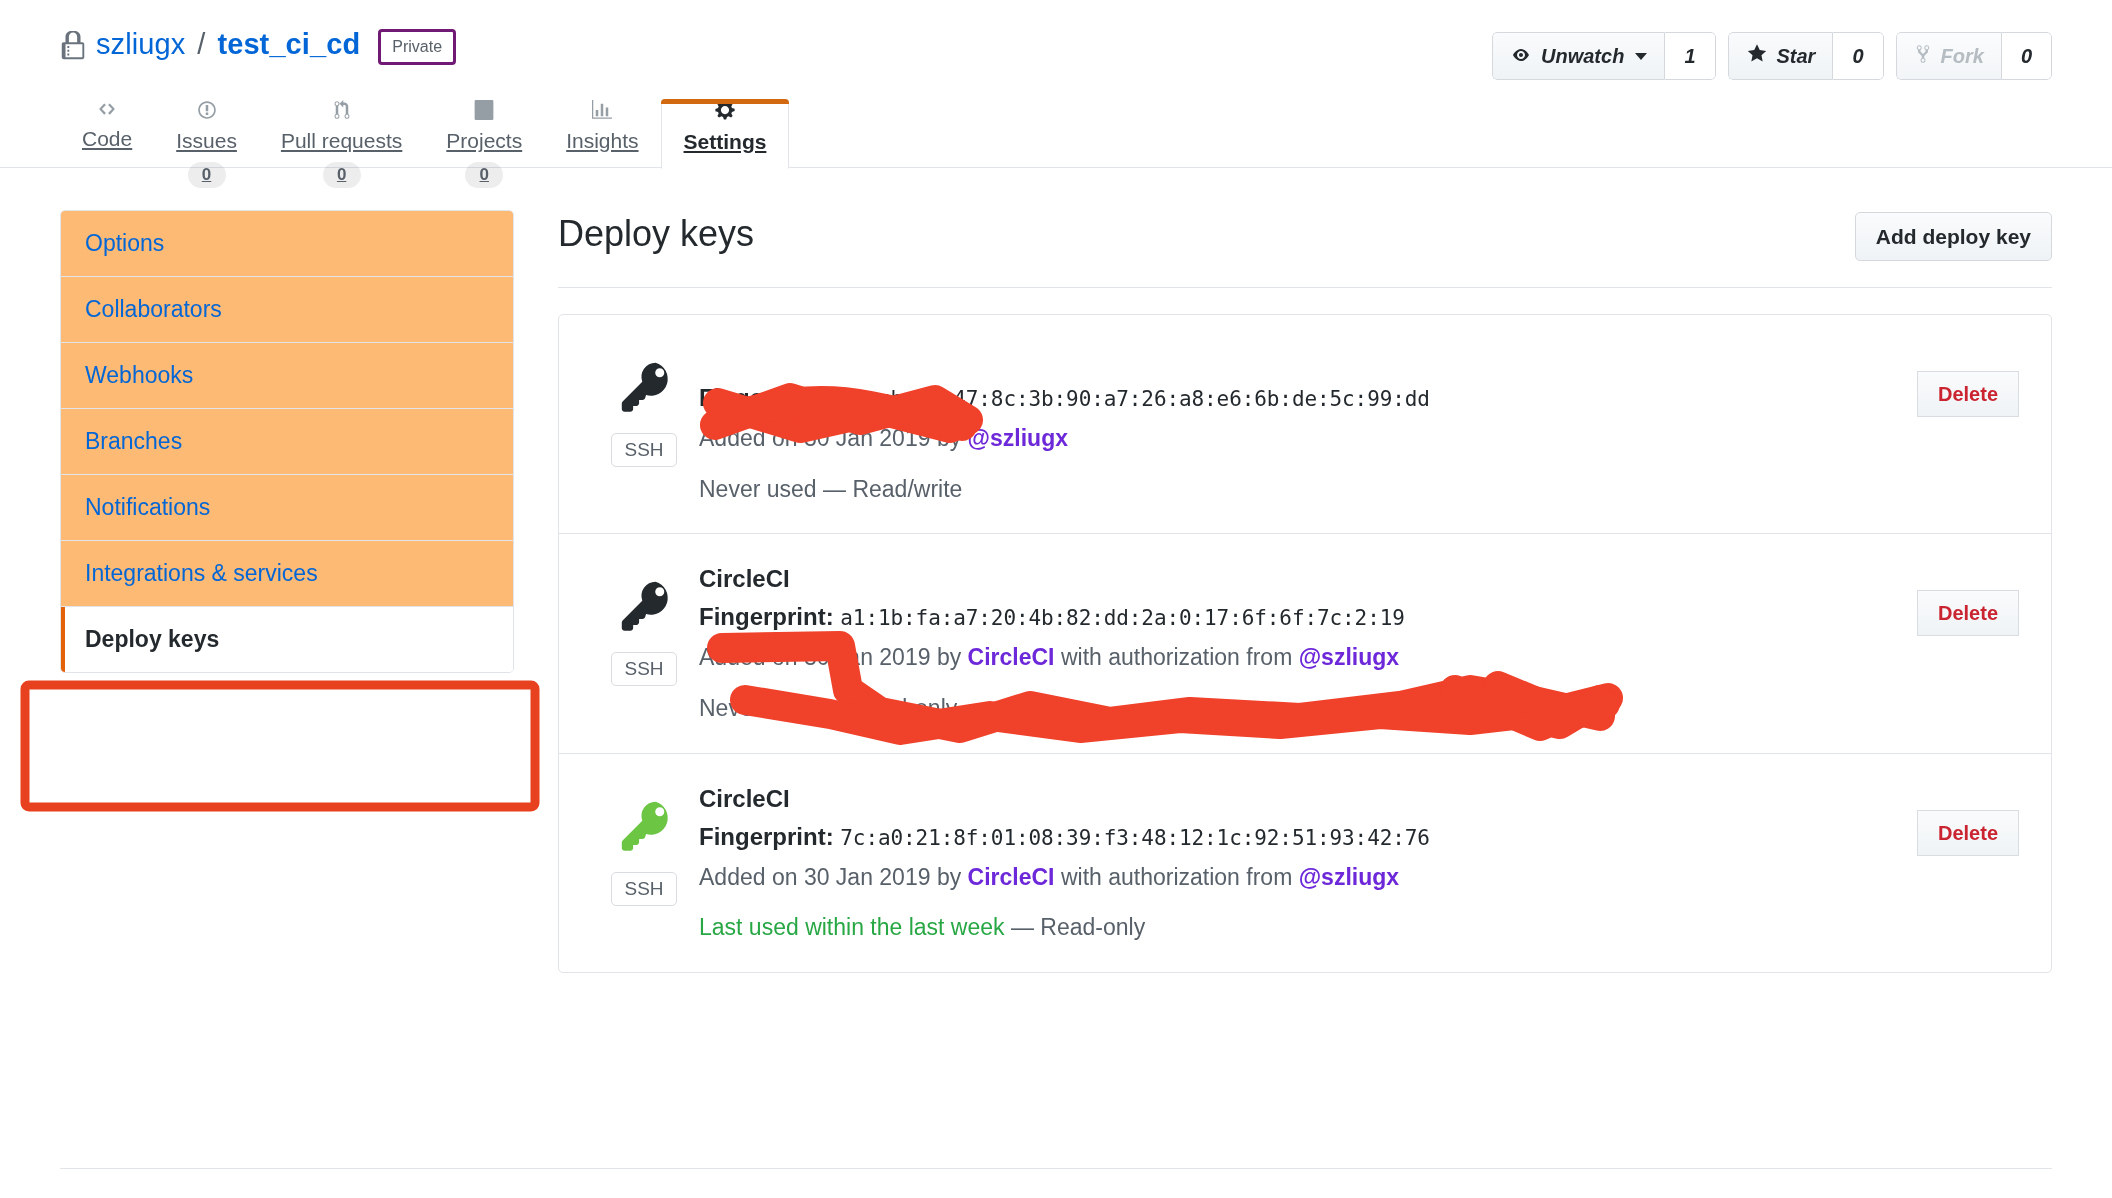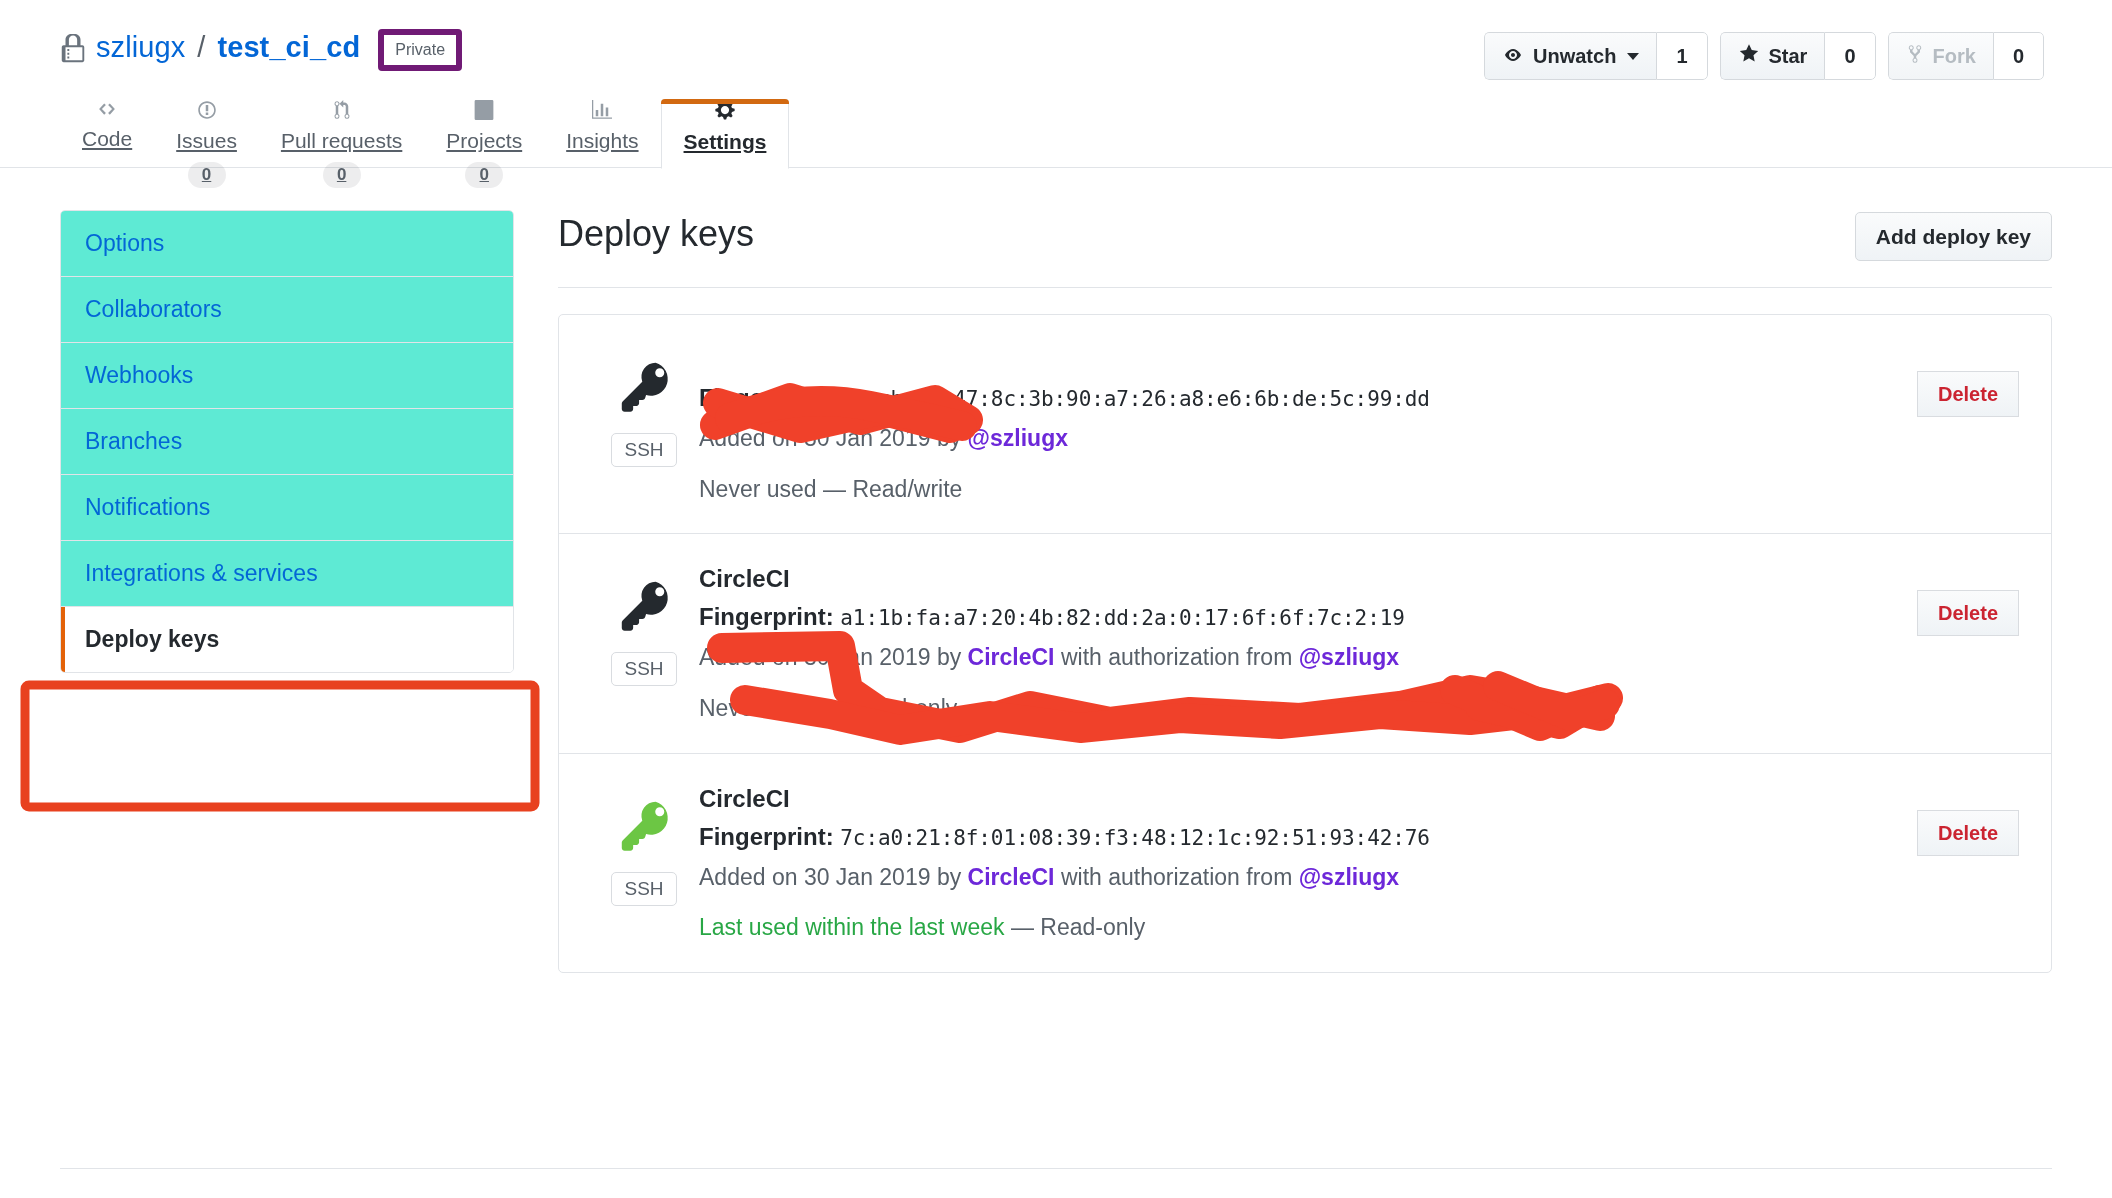--- a/index.html
+++ b/index.html
@@ -46,36 +46,37 @@
   .repo-name  { font-weight: 700; }
   .repo-slash {
     color: #586069;
     font-weight: 300;
     margin: 0 2px;
   }
   .private-badge {
     font-size: 16px;
     line-height: 1;
     padding: 7px 11px;
-    border: 6px solid #701a75;
+    border: 3px solid #701a75;
     border-radius: 4px;
     color: #586069;
     font-weight: 400;
     margin-left: 8px;
     position: relative;
     top: 3px;
   }
 
   
   .social-buttons {
     position: absolute;
     top: 32px;
-    right: 68px;
+    right: 60px;
     display: flex;
     gap: 12px;
+    font-style: italic;
   }
   .btn-group {
     display: flex;
     align-items: stretch;
     height: 48px;
     border-radius: 5px;
     overflow: hidden;
   }
   .btn-main {
     display: flex;
@@ -193,21 +194,21 @@
     overflow: hidden;
   }
   .menu-item {
     display: block;
     padding: 19px 24px;
     font-size: 23px;
     color: #0366d6;
     border-bottom: 1px solid #e1e4e8;
     text-decoration: none;
     position: relative;
-    background: #5eead4;
+    background: #fdba74;
   }
   .menu-item:last-child { border-bottom: none; }
   .menu-item.selected {
     color: #24292e;
     font-weight: 700;
     background: #fff;
   }
   .menu-item.selected::before {
     content: "";
     position: absolute;

